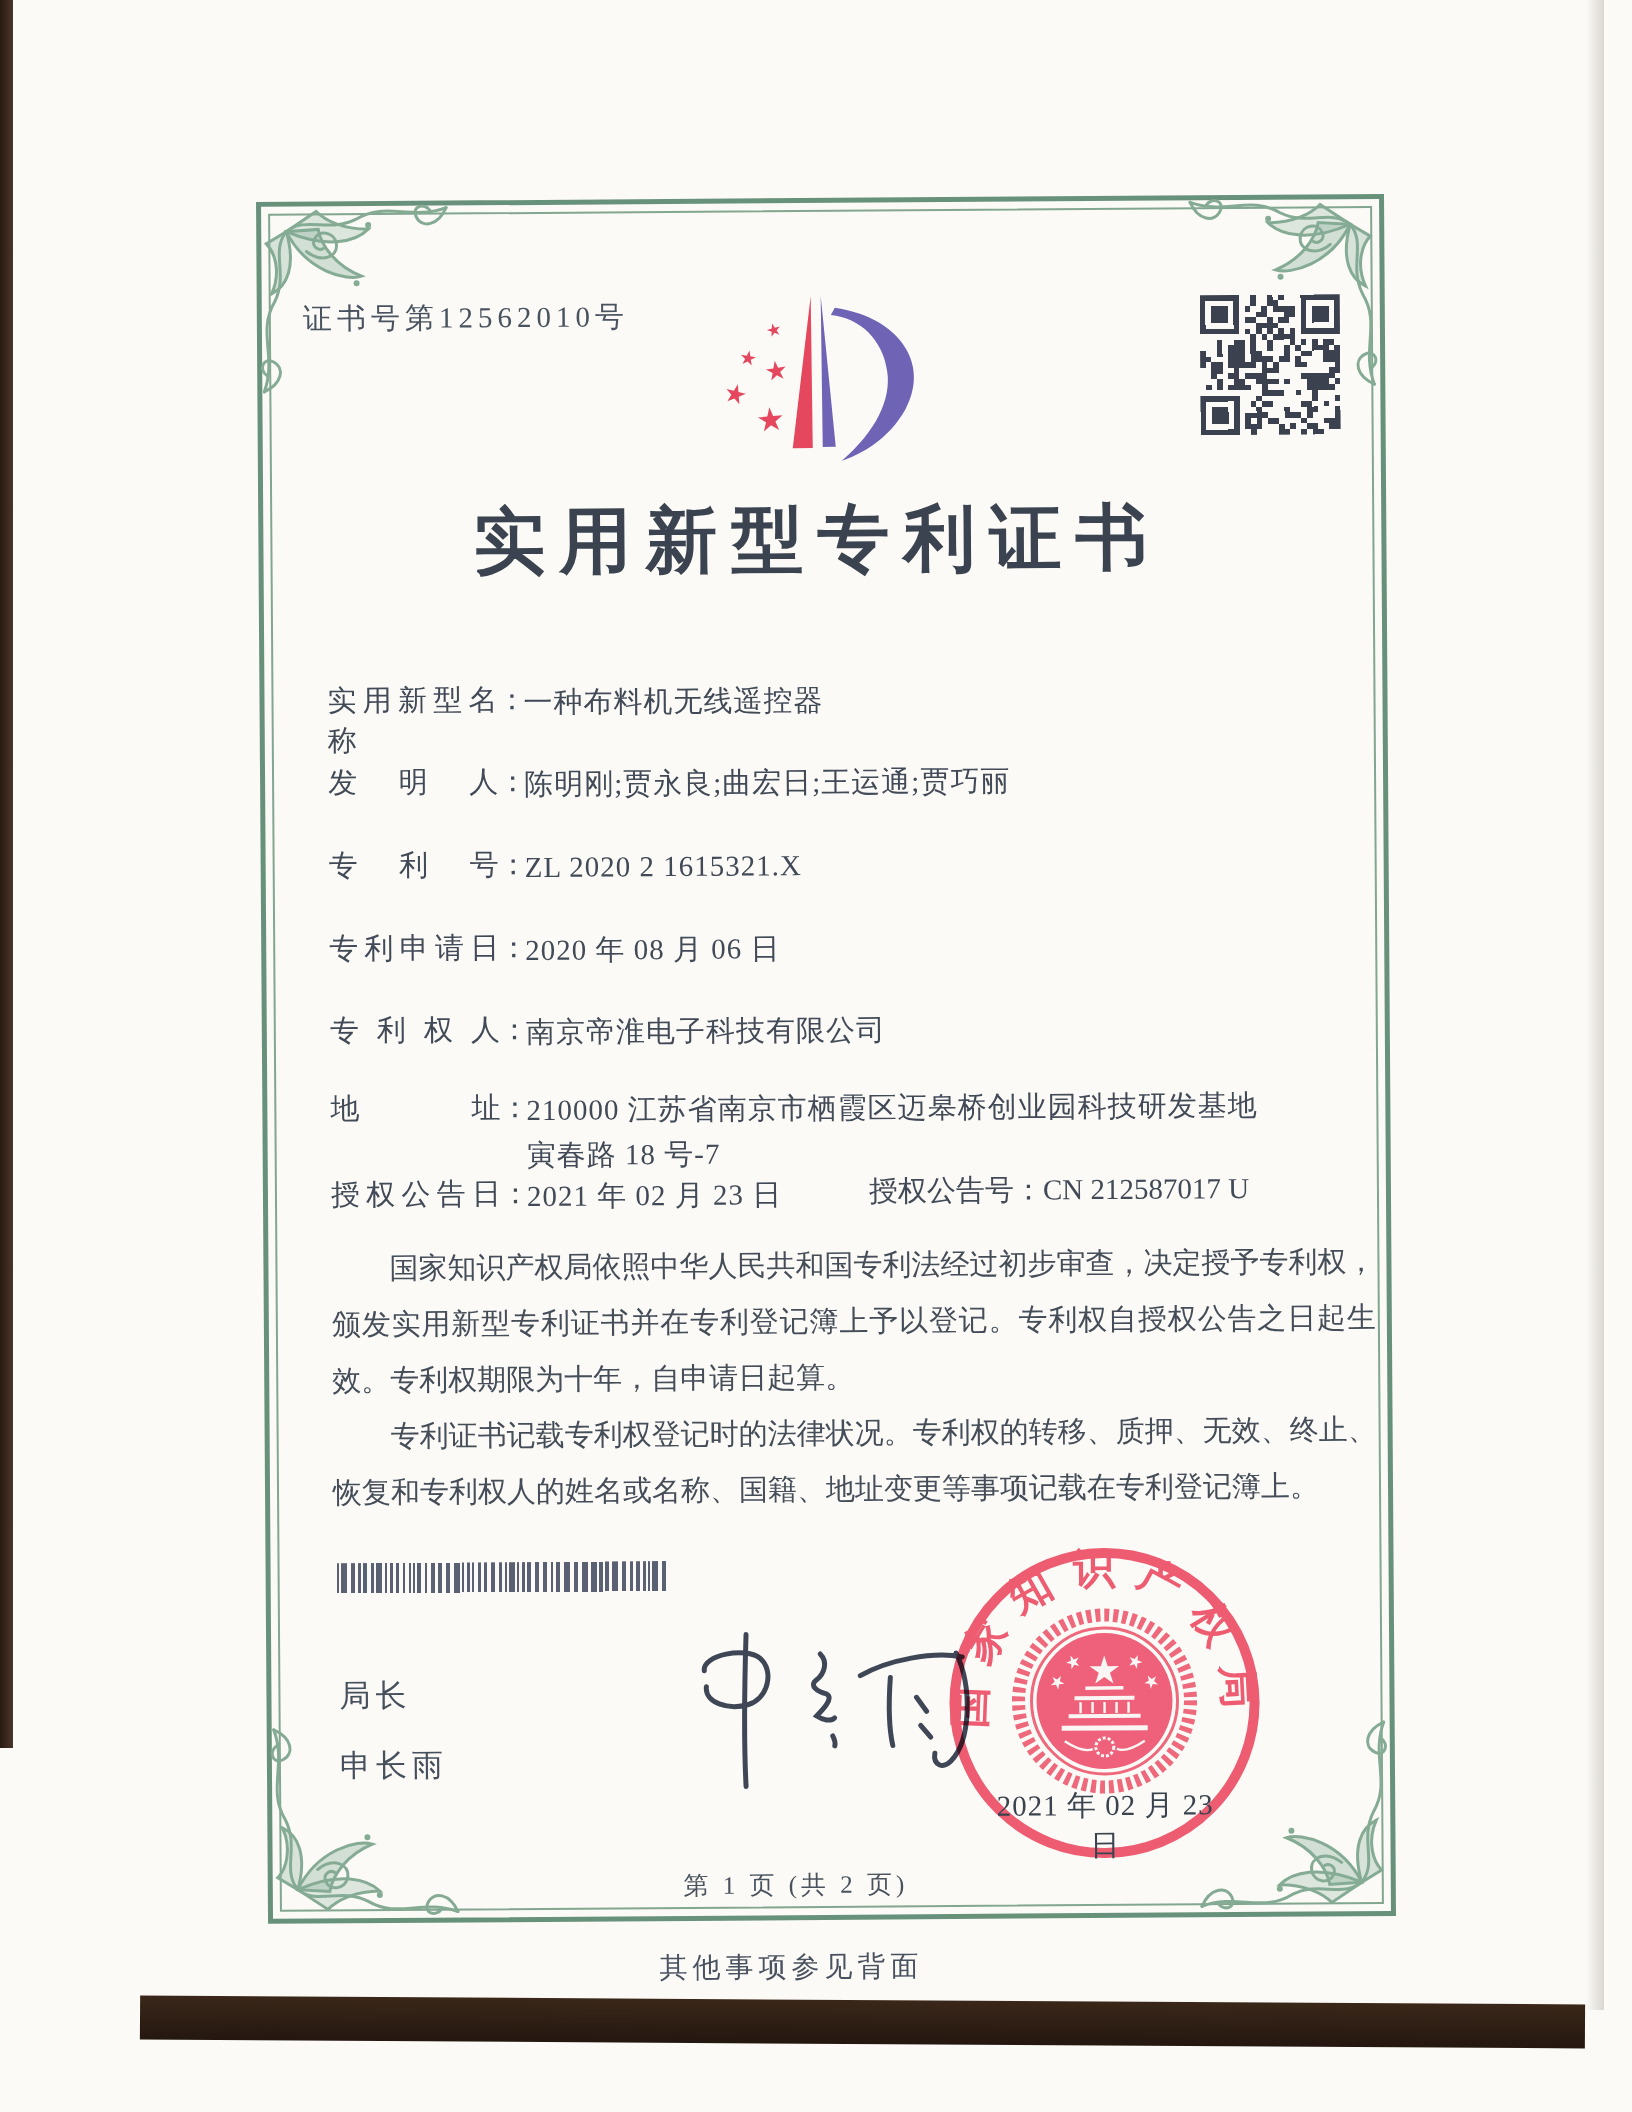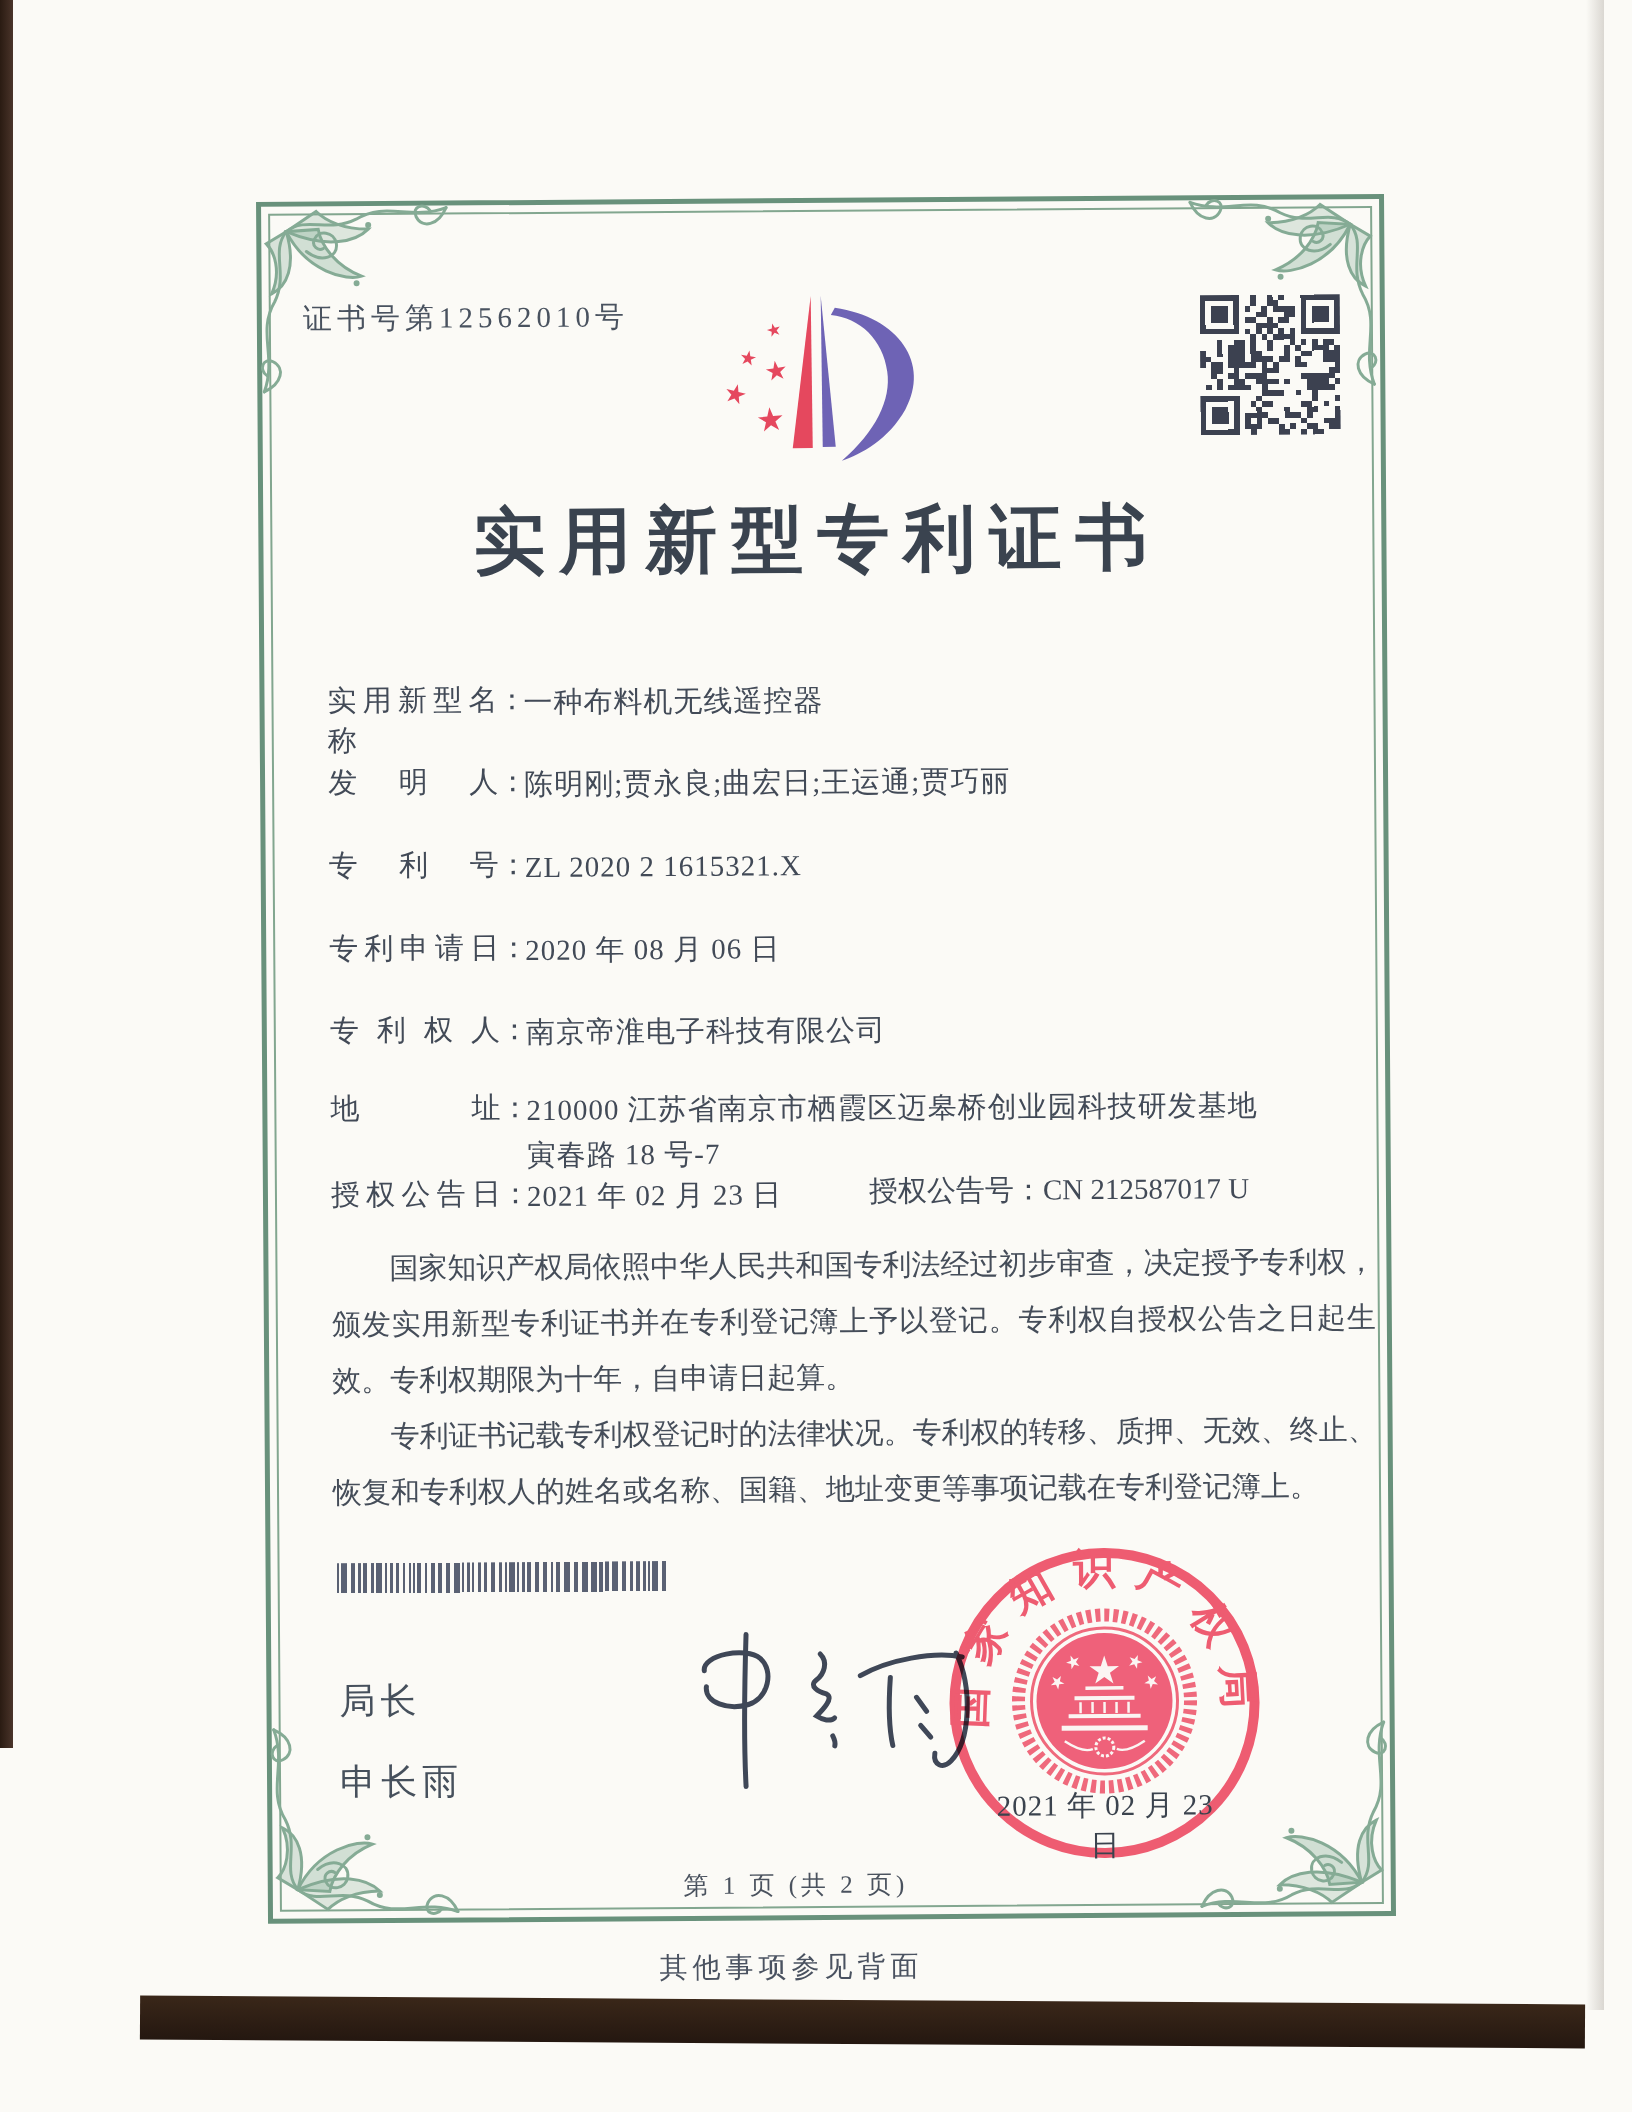--- a/index.html
+++ b/index.html
@@ -32,21 +32,21 @@
   .flabel{display:inline-block;width:170px;text-align:justify;text-align-last:justify;vertical-align:top;}
   .fcolon{display:inline-block;width:26px;vertical-align:top;}
   .fvalue{display:inline-block;width:820px;vertical-align:top;line-height:1.55;letter-spacing:1px;}
   .grant-second{position:absolute;left:538px;top:0;white-space:nowrap;}
 
   .body-paragraphs{position:absolute;left:330px;top:1238px;width:1044px;
     font-size:29px;line-height:1.93;text-align:justify;color:#454d59;}
   .body-paragraphs p{margin:0;text-indent:2em;}
 
   .barcode-wrap{position:absolute;left:333px;top:1560px;}
-  .director{position:absolute;left:335px;top:1658px;font-size:36px;letter-spacing:5px;color:#46505c;line-height:2.25;}
+  .director{position:absolute;left:335px;top:1658px;font-size:31px;letter-spacing:5px;color:#46505c;line-height:2.25;}
   .sig-wrap{position:absolute;left:600px;top:1598px;}
 
   .seal-wrap{position:absolute;left:940px;top:1545px;mix-blend-mode:multiply;opacity:.93;}
   .seal-date{position:absolute;left:975px;top:1788px;width:250px;text-align:center;
     font-size:29px;color:#3b434e;letter-spacing:1px;z-index:3;}
   .seal-text{font-size:42px;font-weight:700;letter-spacing:19px;fill:#ed4f66;
     font-family:"Liberation Serif","DejaVu Serif",serif;}
 
   .page-footer{position:absolute;left:440px;top:1868px;width:700px;text-align:center;
     font-size:25px;letter-spacing:4px;color:#4a525e;}

